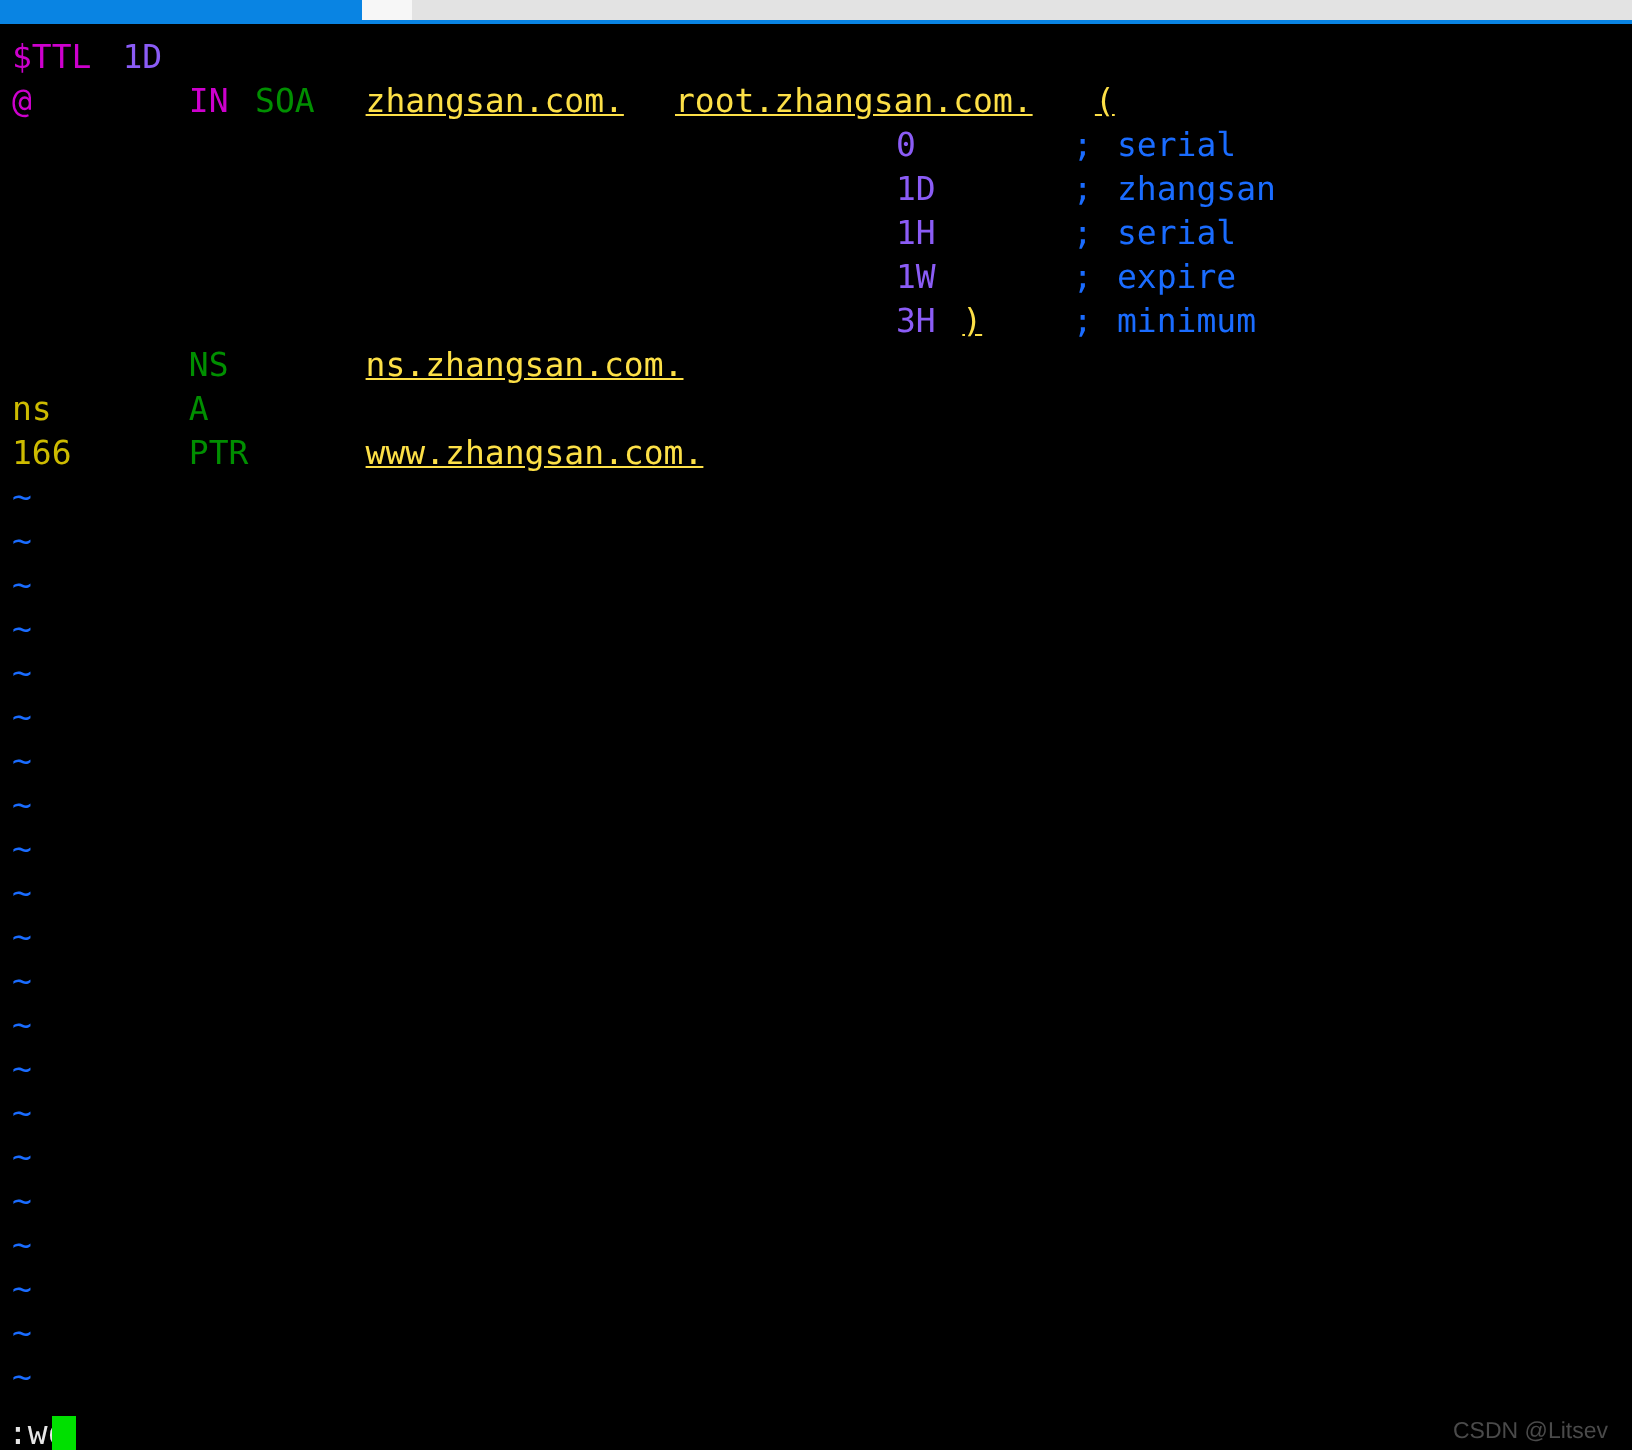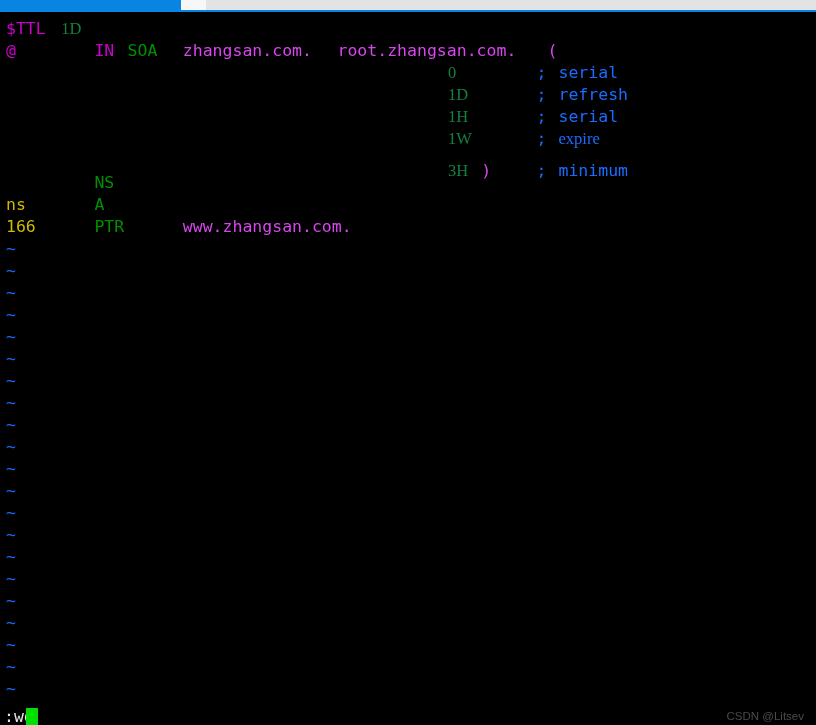--- a/index.html
+++ b/index.html
@@ -75,23 +75,23 @@
   .cell {
     position: absolute;
     white-space: pre;
     font-size: 16.5px;
     line-height: 22px;
     font-family: "DejaVu Sans Mono", monospace;
     letter-spacing: 0px;
   }
 
   .c-magenta { color: #cd00cd; }
-  .c-red     { color: #15803d; font-family: Liberation Serif, serif; }
+  .c-red     { color: #8b5cf6; }
   .c-green   { color: #008f00; }
-  .c-cyan    { color: #d946ef; }
+  .c-cyan    { color: #fde047; text-decoration: underline; }
   .c-blue    { color: #1a6cff; }
   .c-yellow  { color: #cdbb00; }
 
   .tilde {
     position: absolute;
     left: 6px;
     color: #1a6cff;
     font-size: 16.5px;
     line-height: 22px;
     font-family: "DejaVu Sans Mono", monospace;
@@ -142,25 +142,25 @@
   <div class="seg-white"></div>
   <div class="seg-grey"></div>
   <div class="underline"></div>
 </div>
 
 <div id="terminal">
   <div id="text-rows">
       <div class="row" style="top: 6px;"><span class="cell c-magenta" style="left: 6px;">$TTL</span><span class="cell c-red" style="left: 61.25px;">1D</span></div>
       <div class="row" style="top: 28px;"><span class="cell c-magenta" style="left: 6px;">@</span><span class="cell c-magenta" style="left: 94.4px;">IN</span><span class="cell c-green" style="left: 127.55px;">SOA</span><span class="cell c-cyan" style="left: 182.8px;">zhangsan.com.</span><span class="cell c-cyan" style="left: 337.5px;">root.zhangsan.com.</span><span class="cell c-cyan" style="left: 547.45px;">(</span></div>
       <div class="row" style="top: 50px;"><span class="cell c-red" style="left: 448px;">0</span><span class="cell c-blue" style="left: 536.4px;">;</span><span class="cell c-blue" style="left: 558.5px;">serial</span></div>
-      <div class="row" style="top: 72px;"><span class="cell c-red" style="left: 448px;">1D</span><span class="cell c-blue" style="left: 536.4px;">;</span><span class="cell c-blue" style="left: 558.5px;">refresh</span></div>
+      <div class="row" style="top: 72px;"><span class="cell c-red" style="left: 448px;">1D</span><span class="cell c-blue" style="left: 536.4px;">;</span><span class="cell c-blue" style="left: 558.5px;">zhangsan</span></div>
       <div class="row" style="top: 94px;"><span class="cell c-red" style="left: 448px;">1H</span><span class="cell c-blue" style="left: 536.4px;">;</span><span class="cell c-blue" style="left: 558.5px;">serial</span></div>
-      <div class="row" style="top: 116px;"><span class="cell c-red" style="left: 448px;">1W</span><span class="cell c-blue" style="left: 536.4px;">;</span><span class="cell c-blue" style="left: 558.5px; font-family: Liberation Serif, serif;">expire</span></div>
-      <div class="row" style="top: 148px;"><span class="cell c-red" style="left: 448px;">3H</span><span class="cell c-cyan" style="left: 481.15px;">)</span><span class="cell c-blue" style="left: 536.4px;">;</span><span class="cell c-blue" style="left: 558.5px;">minimum</span></div>
-      <div class="row" style="top: 160px;"><span class="cell c-green" style="left: 94.4px;">NS</span></div>
+      <div class="row" style="top: 116px;"><span class="cell c-red" style="left: 448px;">1W</span><span class="cell c-blue" style="left: 536.4px;">;</span><span class="cell c-blue" style="left: 558.5px;">expire</span></div>
+      <div class="row" style="top: 138px;"><span class="cell c-red" style="left: 448px;">3H</span><span class="cell c-cyan" style="left: 481.15px;">)</span><span class="cell c-blue" style="left: 536.4px;">;</span><span class="cell c-blue" style="left: 558.5px;">minimum</span></div>
+      <div class="row" style="top: 160px;"><span class="cell c-green" style="left: 94.4px;">NS</span><span class="cell c-cyan" style="left: 182.8px;">ns.zhangsan.com.</span></div>
       <div class="row" style="top: 182px;"><span class="cell c-yellow" style="left: 6px;">ns</span><span class="cell c-green" style="left: 94.4px;">A</span></div>
       <div class="row" style="top: 204px;"><span class="cell c-yellow" style="left: 6px;">166</span><span class="cell c-green" style="left: 94.4px;">PTR</span><span class="cell c-cyan" style="left: 182.8px;">www.zhangsan.com.</span></div>
     </div>
   <div id="tilde-rows">
       <div class="tilde" style="top: 226px;">~</div>
       <div class="tilde" style="top: 248px;">~</div>
       <div class="tilde" style="top: 270px;">~</div>
       <div class="tilde" style="top: 292px;">~</div>
       <div class="tilde" style="top: 314px;">~</div>
       <div class="tilde" style="top: 336px;">~</div>

